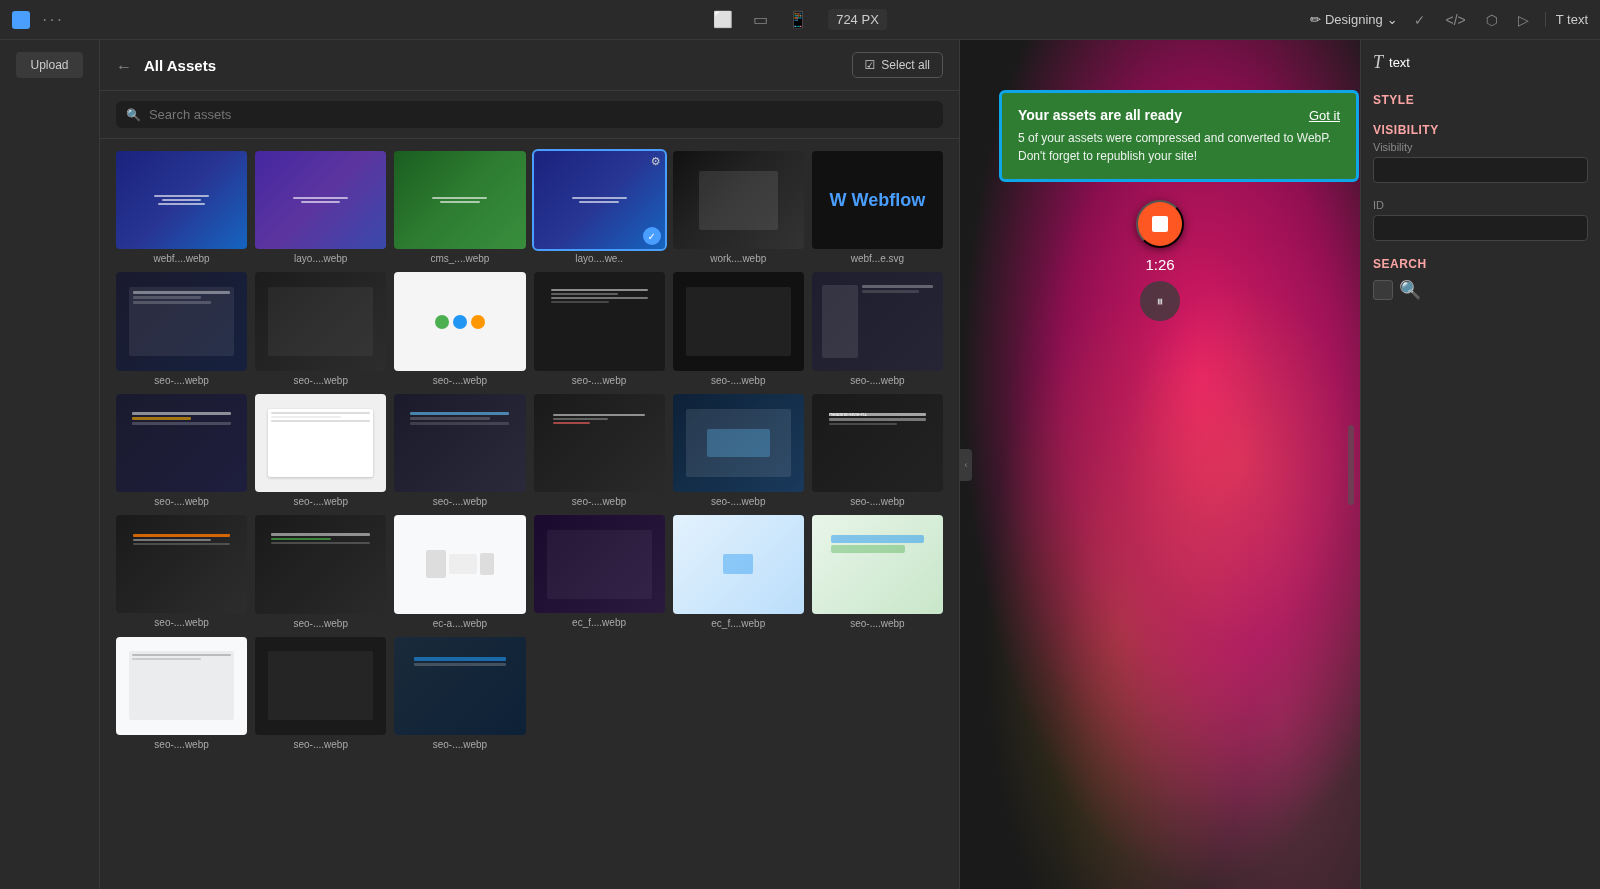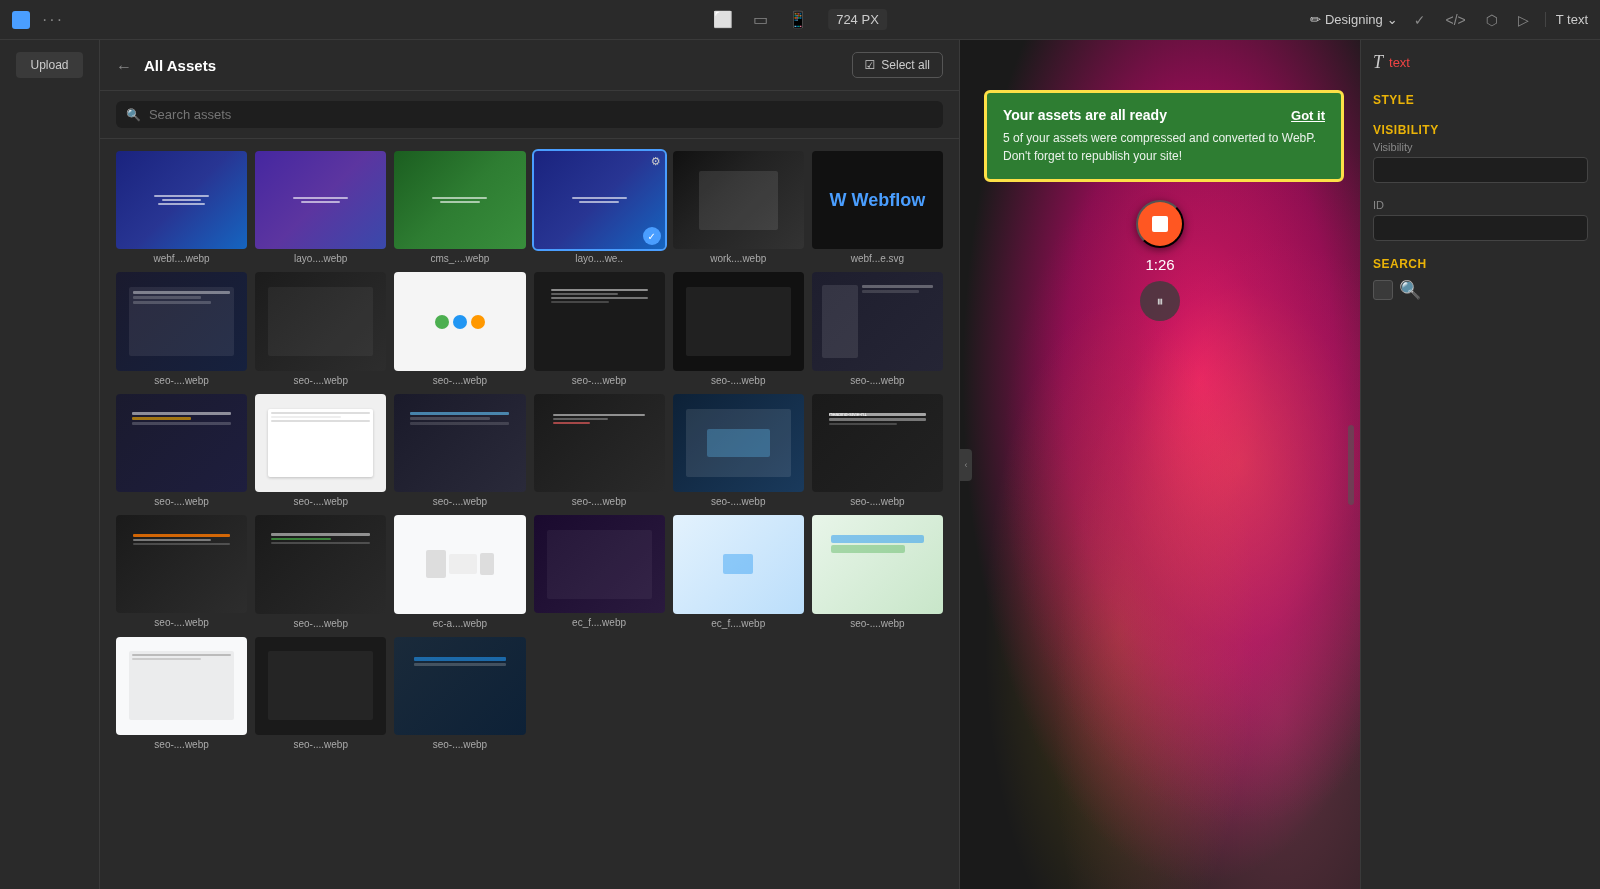--- a/index.html
+++ b/index.html
@@ -320,45 +320,45 @@
       display: flex;
       align-items: center;
       justify-content: center;
       cursor: pointer;
     }
 
     
     .notification-popup {
       position: absolute;
       top: 50px;
-      right: 16px;
+      right: 1px;
       width: 360px;
       background: #2e7d32;
-      border: 3px solid #fde047;
+      border: 3px solid #0ea5e9;
       border-radius: 6px;
       padding: 14px 16px;
       z-index: 20;
     }
     .notif-header {
       display: flex;
       align-items: center;
       justify-content: space-between;
       margin-bottom: 6px;
     }
     .notif-title {
       font-size: 14px;
       font-weight: 700;
       color: #fff;
     }
     .notif-got-it {
       font-size: 13px;
       color: #fff;
       text-decoration: underline;
       cursor: pointer;
-      font-weight: 700;
+      font-weight: 400;
     }
     .notif-body {
       font-size: 12px;
       color: rgba(255,255,255,0.9);
       line-height: 1.5;
     }
 
     
     .center-scrollbar {
       position: absolute;
@@ -380,21 +380,21 @@
       display: flex;
       flex-direction: column;
       padding: 12px;
       gap: 16px;
       flex-shrink: 0;
       position: relative;
     }
     .right-section-title {
       font-size: 12px;
       font-weight: 600;
-      color: #eab308;
+      color: #fca5a5;
       text-transform: uppercase;
       letter-spacing: 0.5px;
     }
     .right-field {
       display: flex;
       flex-direction: column;
       gap: 4px;
     }
     .right-field-label {
       font-size: 11px;
@@ -784,21 +784,21 @@
 
     <div class="collapse-left">‹</div>
 
     <div class="center-scrollbar"></div>
   </div>
 
   <div class="right-sidebar">
 
     <div style="display:flex;align-items:center;gap:6px;margin-bottom:4px;">
       <span style="font-size:18px;font-family:Georgia,serif;font-style:italic;color:#ccc;">T</span>
-      <span style="font-size:13px;color:#ef4444;">text</span>
+      <span style="font-size:13px;color:#ffffff;">text</span>
     </div>
 
     <div class="right-field">
       <span class="right-section-title">Style</span>
     </div>
 
     <div class="right-field">
       <span class="right-section-title">Visibility</span>
       <span class="right-field-label">Visibility</span>
       <input class="right-input" type="text" value="" style="">

